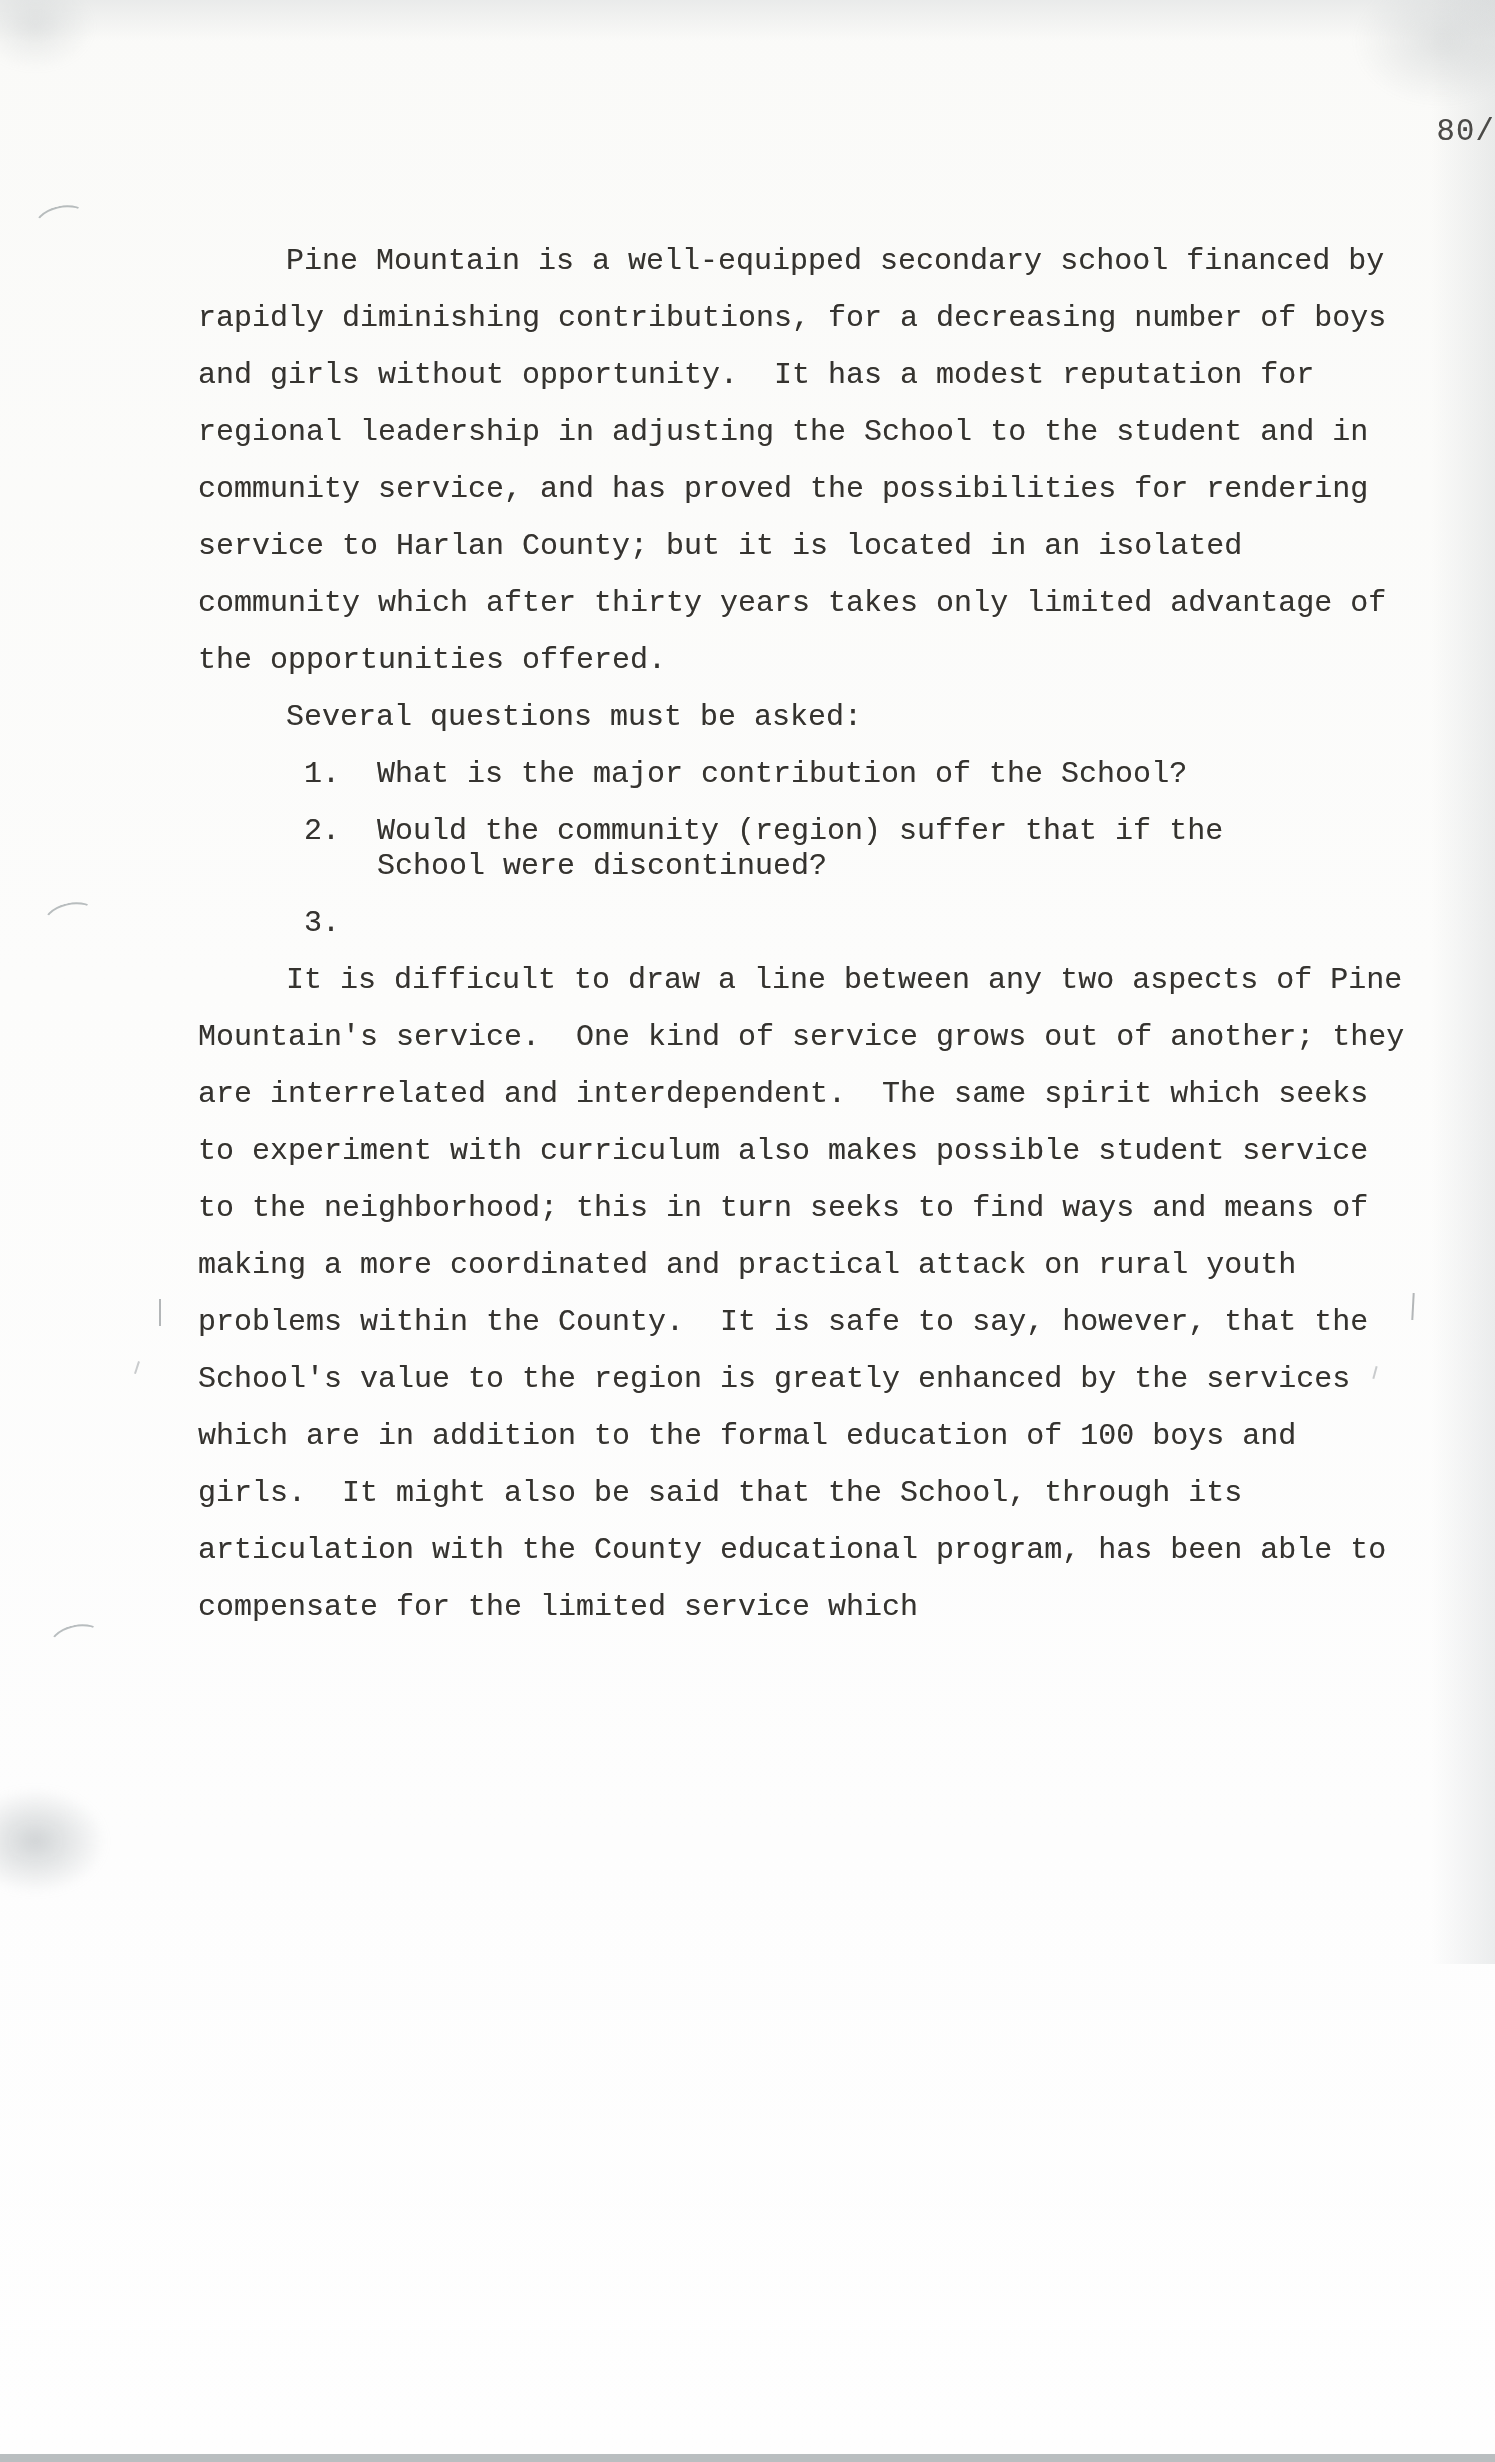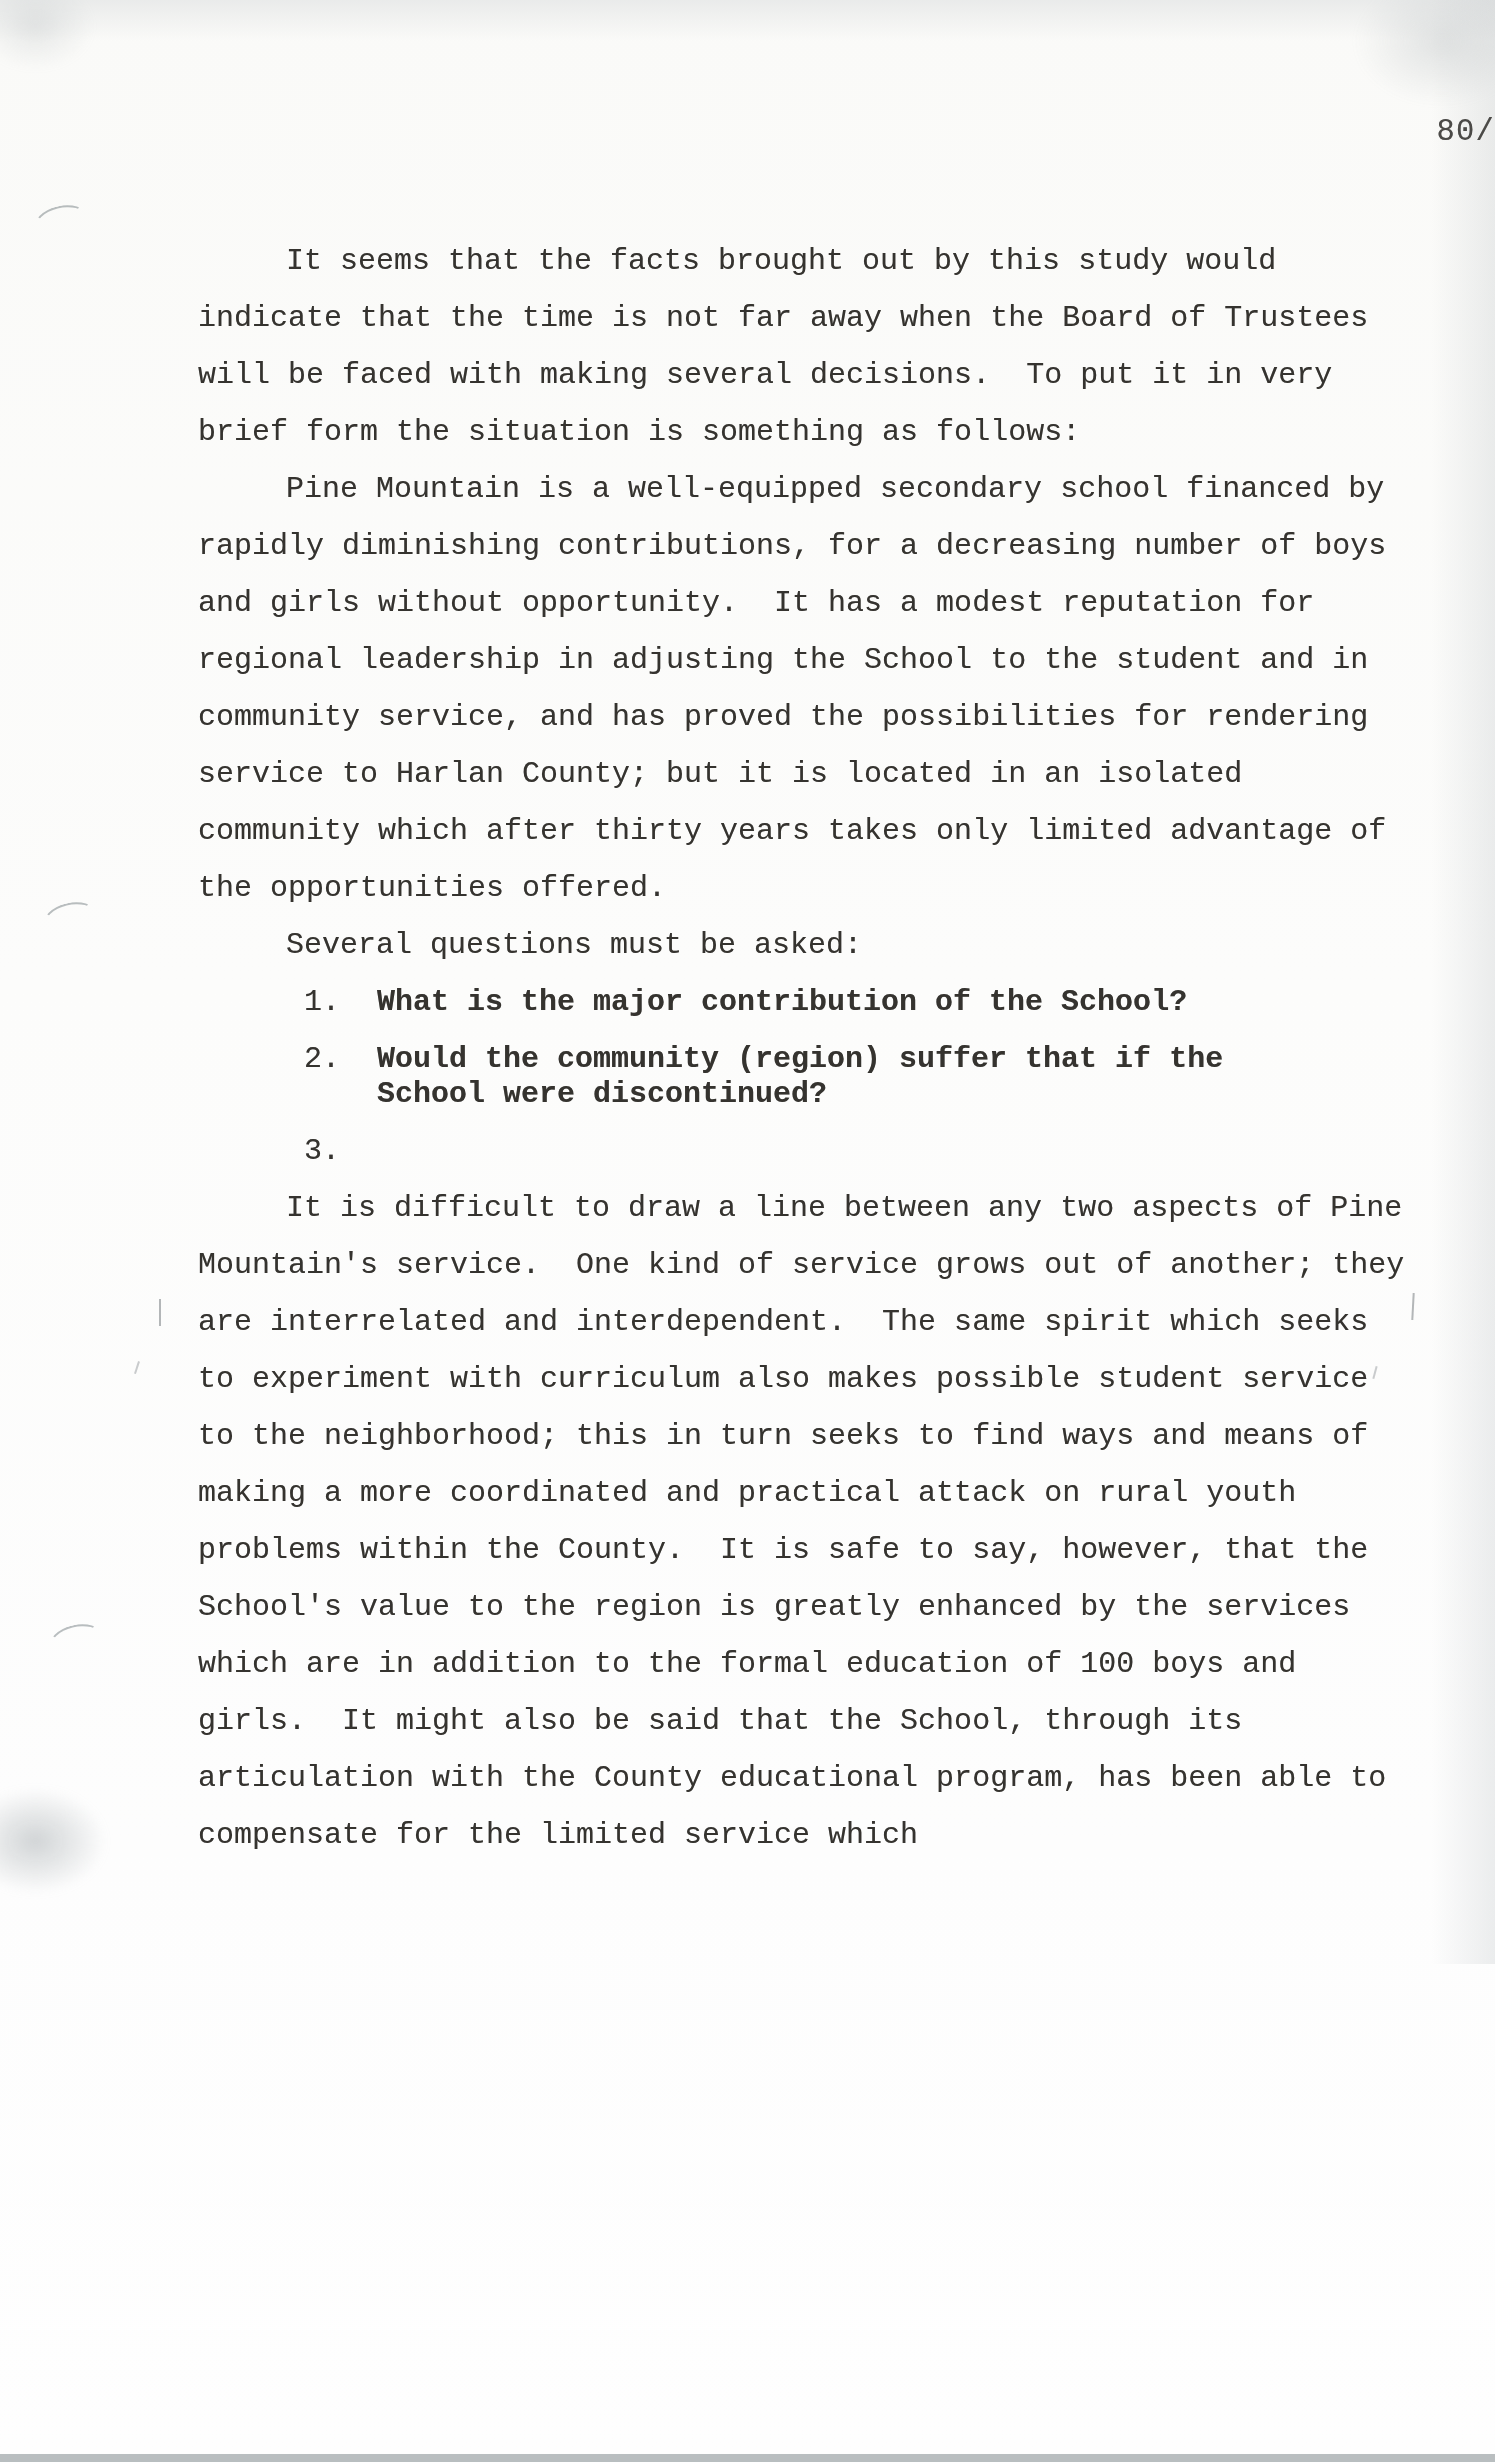--- a/index.html
+++ b/index.html
@@ -92,21 +92,21 @@
       padding: 0;
       list-style: none;
     }
     .q-item {
       display: flex;
       line-height: 35px;
       padding: 11px 0 11px 106px;
       margin: 0;
     }
     .q-num { flex: 0 0 73px; }
-    .q-text { flex: 1; max-width: 961px; white-space: pre-wrap; font-weight: bold; }
+    .q-text { flex: 1; max-width: 961px; white-space: pre-wrap; }
   </style>
 </head>
 <body>
 
 <div class="scan-page">
 
   <div class="edge-top"></div>
   <div class="edge-right"></div>
   <div class="blob b1"></div>
   <div class="blob b2"></div>
@@ -117,21 +117,20 @@
   <div class="tick t1"></div>
   <div class="tick t2"></div>
   <div class="tick t3"></div>
   <div class="tick t4"></div>
   <div class="bottom-strip"></div>
 
   <div class="page-number">80/</div>
 
   <div class="text-block">
 
-    <p class="para">It seems that the facts brought out by this study would indicate that the time is not far away when the Board of Trustees will be faced with making several decisions.  To put it in very brief form the situation is something as follows:</p>
 
     <p class="para">Pine Mountain is a well-equipped secondary school financed by rapidly diminishing contributions, for a decreasing number of boys and girls without opportunity.  It has a modest reputation for regional leadership in adjusting the School to the student and in community service, and has proved the possibilities for rendering service to Harlan County; but it is located in an isolated community which after thirty years takes only limited advantage of the opportunities offered.</p>
 
     <p class="para">Several questions must be asked:</p>
 
     <div class="q-list">
 
       <div class="q-item">
         <span class="q-num">1.</span>
         <span class="q-text">What is the major contribution of the School?</span>

